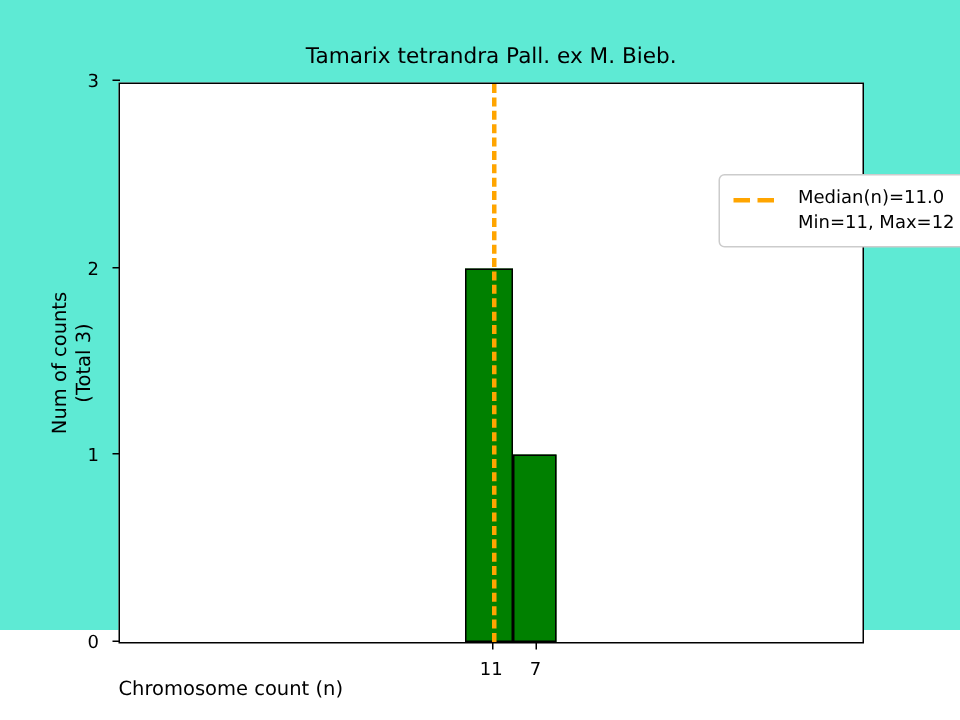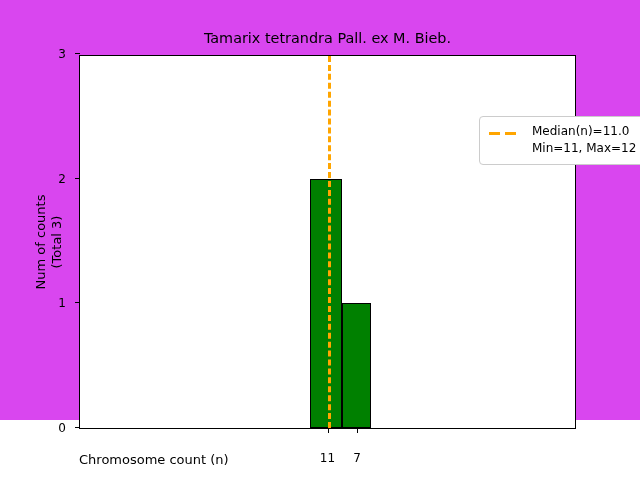--- a/index.html
+++ b/index.html
@@ -12,21 +12,21 @@
     height: 480px;
     font-family: "DejaVu Sans", sans-serif;
     color: #000000;
     overflow: hidden;
   }
 
   #figure {
     position: relative;
     width: 640px;
     height: 420px;
-    background: #d946ef;
+    background: #5eead4;
   }
 
   
   #chart-title {
     position: absolute;
     left: 79px;
     top: 30px;
     width: 497px;
     text-align: center;
     font-size: 14.4px;
@@ -95,21 +95,21 @@
   .xtick {
     position: absolute;
     top: 100%;
     height: 5px;
     width: 0;
     border-left: 1.1px solid #000000;
   }
   .xticklabel {
     position: absolute;
     top: 100%;
-    margin-top: 24px;
+    margin-top: 12px;
     transform: translateX(-50%);
     font-size: 12px;
     line-height: 13px;
     white-space: nowrap;
     color: #000000;
   }
 
   
   #xlabel {
     position: absolute;

